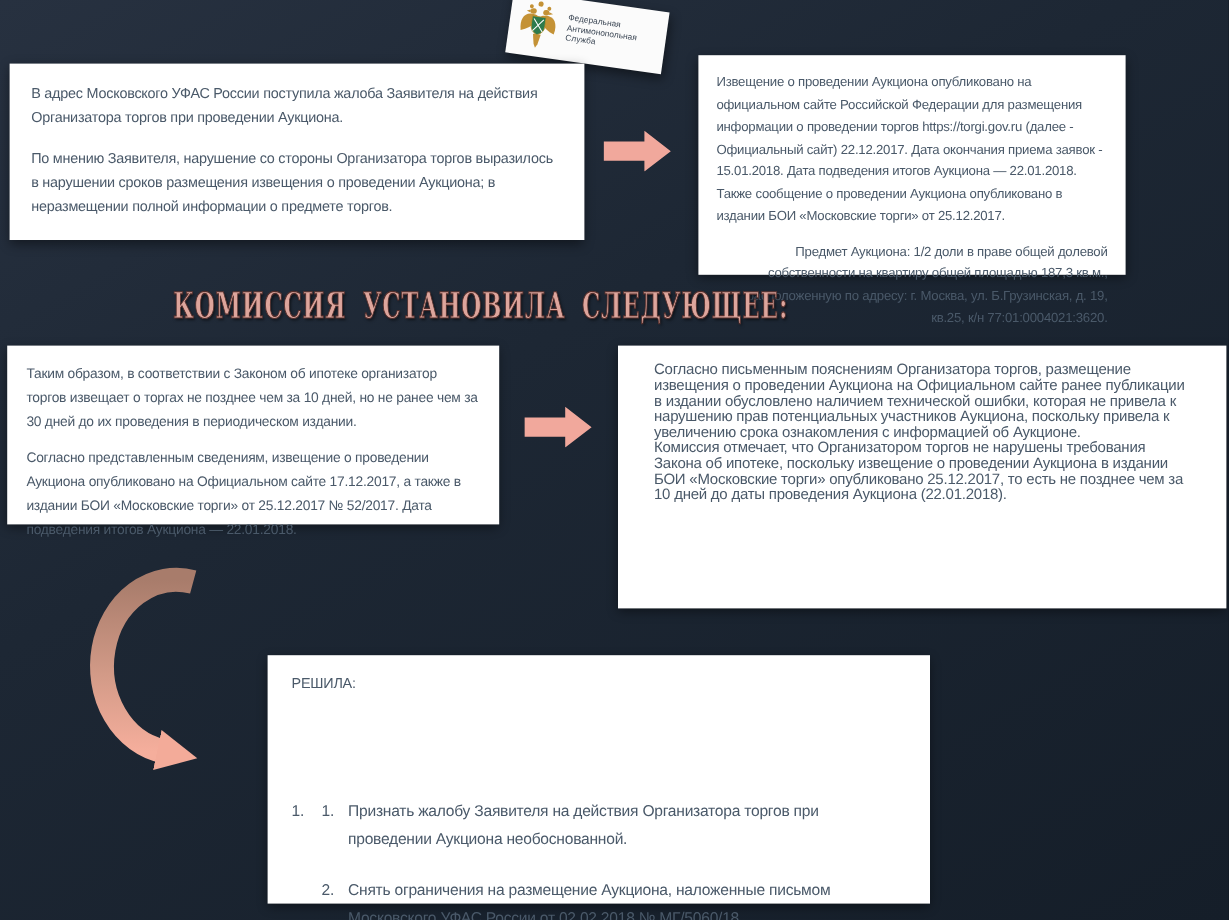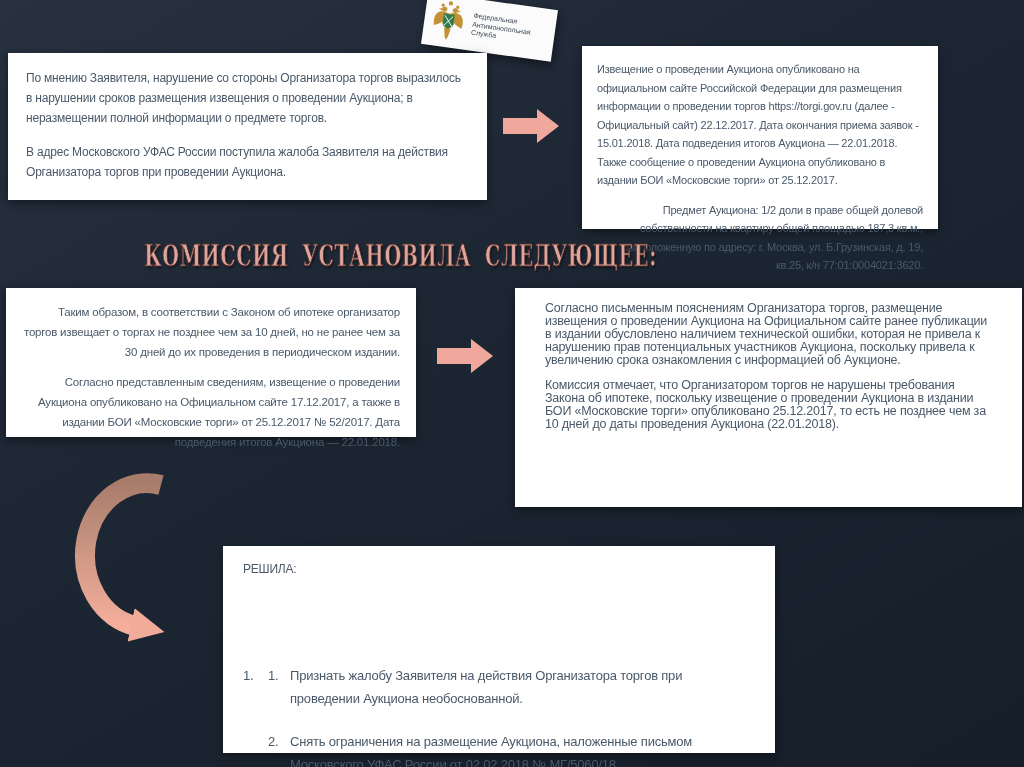--- a/index.html
+++ b/index.html
@@ -12,24 +12,24 @@
     position:absolute;background:#ffffff;color:#4a5969;
     box-shadow:0 3px 9px rgba(0,0,0,.45);
     box-sizing:border-box;letter-spacing:-0.2px;
   }
   .panel p{margin:0;}
   
   .panel-complaint{left:8px;top:53px;width:479px;height:147px;padding:15px 18px 0;font-size:12px;line-height:20px;}
   .panel-complaint p + p{margin-top:14px;}
   .panel-notice{left:582px;top:46px;width:356px;height:183px;padding:14px 15px 0;font-size:11px;line-height:18.5px;}
   .panel-notice p + p{margin-top:11px;text-align:right;}
-  .panel-law{left:6px;top:288px;width:410px;height:149px;padding:14px 16px 0;font-size:11.5px;line-height:20px;text-align:right;}
+  .panel-law{left:6px;top:288px;width:410px;height:149px;padding:14px 16px 0;font-size:11.5px;line-height:20px;}
   .panel-law p + p{margin-top:10px;}
   .panel-explanation{left:515px;top:288px;width:507px;height:219px;padding:14px 30px 0;font-size:12.5px;line-height:13px;}
-  .panel-explanation p + p{margin-top:12px;}
+  .panel-explanation p + p{}
   .panel-decision{left:223px;top:546px;width:552px;height:207px;padding:12px 20px 0;font-size:13px;line-height:23px;}
   .decision-header{font-size:12px;margin-bottom:83px;}
   .decision-item{display:flex;margin-bottom:20px;}
   .num-outer{width:25px;flex:none;}
   .num-inner{width:22px;flex:none;}
   .item-text{flex:1;}
   
   .title-wrap{position:absolute;left:0;right:0;top:240px;text-align:left;}
   .title-text{
     display:inline-block;font-family:"DejaVu Serif",serif;font-weight:bold;
@@ -75,22 +75,22 @@
       <path d="M17,19.5 L27,32 M27,19.5 L17,32" stroke="#ffffff" stroke-width="1.1"></path>
     </svg>
     <div class="logo-text">
       <div>Федеральная</div>
       <div>Антимонопольная</div>
       <div>Служба</div>
     </div>
   </div>
 
   <div class="panel panel-complaint">
+    <p>В адрес Московского УФАС России поступила жалоба Заявителя на действия Организатора торгов при проведении Аукциона.</p>
     <p>По мнению Заявителя, нарушение со стороны Организатора торгов выразилось в нарушении сроков размещения извещения о проведении Аукциона; в неразмещении полной информации о предмете торгов.</p>
-    <p>В адрес Московского УФАС России поступила жалоба Заявителя на действия Организатора торгов при проведении Аукциона.</p>
   </div>
 
   <svg class="arrow arrow-1" width="57" height="34" viewBox="0 0 57 34">
     <polygon points="0,9 34,9 34,0 56,17 34,34 34,25 0,25" fill="#f1a89c"></polygon>
   </svg>
 
   <div class="panel panel-notice">
     <p>Извещение о проведении Аукциона опубликовано на официальном сайте Российской Федерации для размещения информации о проведении торгов https://torgi.gov.ru (далее - Официальный сайт) 22.12.2017. Дата окончания приема заявок - 15.01.2018. Дата подведения итогов Аукциона — 22.01.2018. Также сообщение о проведении Аукциона опубликовано в издании БОИ «Московские торги» от 25.12.2017.</p>
     <p>Предмет Аукциона: 1/2 доли в праве общей долевой собственности на квартиру общей площадью 187,3 кв.м., расположенную по адресу: г. Москва, ул. Б.Грузинская, д. 19, кв.25, к/н 77:01:0004021:3620.</p>
   </div>

